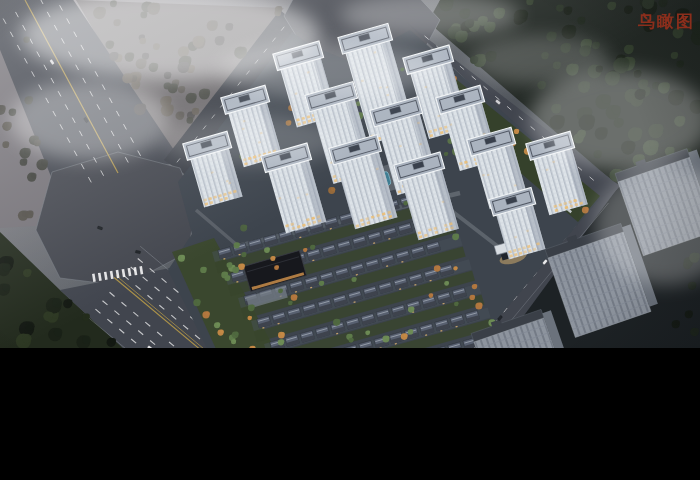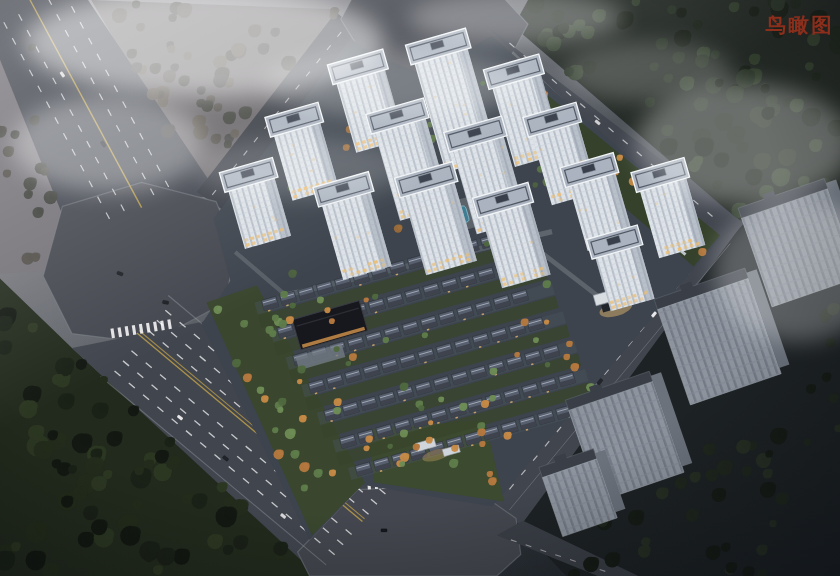--- a/index.html
+++ b/index.html
@@ -1,16 +1,16 @@
 <!DOCTYPE html>
 <html><head>
 <meta charset="utf-8">
 <style>
   html,body{margin:0;padding:0;background:#000;}
-  .stage{position:relative;width:700px;height:480px;overflow:hidden;
+  .stage{position:relative;width:700px;height:348px;overflow:hidden;
          font-family:Liberation Mono, monospace;}
   svg{display:block;}
   text.view-label{font-weight:bold;letter-spacing:2px;}
 </style>
 </head>
 <body>
 
 <div class="stage">
 <svg id="scene" width="700" height="480" viewBox="0 0 700 480">
   <defs>

